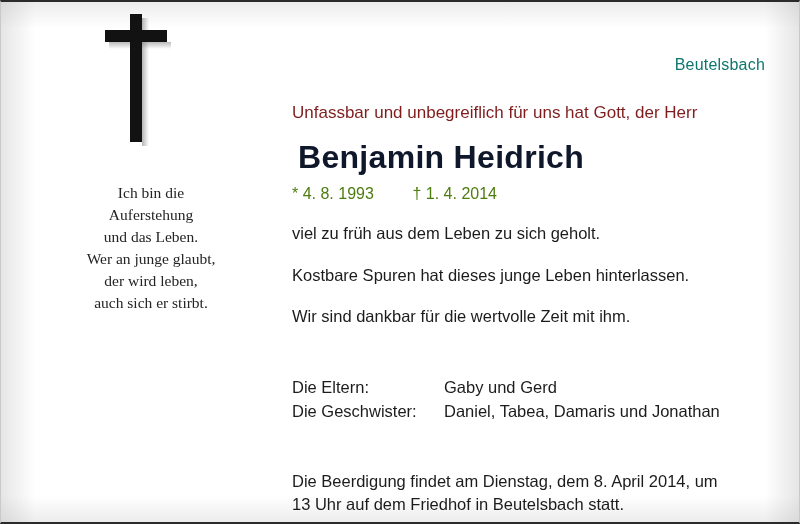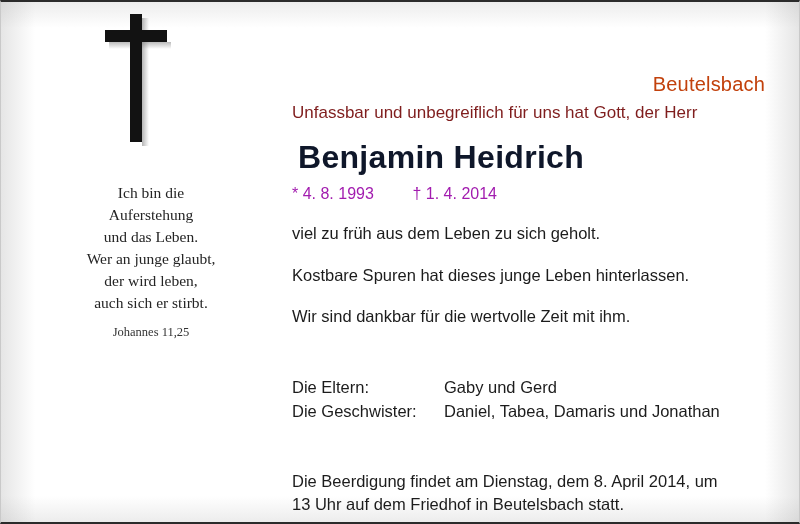--- a/index.html
+++ b/index.html
@@ -98,24 +98,23 @@
     margin-top: 10px;
     font-size: 12.5px;
     color: #333333;
   }
 
   
   .place {
     position: absolute;
     right: 34px;
     top: 54px;
-    font-size: 20px;
-    color: #c2410c;
+    font-size: 16px;
+    color: #0f766e;
     letter-spacing: 0.2px;
-    margin-top: 17px;
   }
 
   
   .main-col {
     position: absolute;
     left: 291px;
     top: 100px;
     width: 470px;
   }
   .intro {
@@ -127,21 +126,21 @@
   .name {
     font-size: 32px;
     font-weight: bold;
     letter-spacing: 0.3px;
     color: #0f172a;
     margin: 0 0 10px 6px;
     line-height: 1.1;
   }
   .dates {
     font-size: 16px;
-    color: #a21caf;
+    color: #4d7c0f;
     margin: 0 0 20px 0;
   }
   .dates .birth { display: inline-block; width: 116px; }
   .dates .death { display: inline-block; }
 
   .para {
     font-size: 16.5px;
     color: #1c1c1c;
     margin: 0 0 20px 0;
     line-height: 1.3;
@@ -180,21 +179,20 @@
 
   <div class="place">Beutelsbach</div>
 
   <div class="verse">
     <span class="verse-line">Ich bin die</span>
     <span class="verse-line">Auferstehung</span>
     <span class="verse-line">und das Leben.</span>
     <span class="verse-line">Wer an junge glaubt,</span>
     <span class="verse-line">der wird leben,</span>
     <span class="verse-line">auch sich er stirbt.</span>
-    <div class="verse-ref">Johannes 11,25</div>
   </div>
 
   <div class="main-col">
 
     <p class="intro">Unfassbar und unbegreiflich für uns hat Gott, der Herr</p>
 
     <div class="name">Benjamin Heidrich</div>
 
     <div class="dates">
       <span class="birth">* 4. 8. 1993</span>

